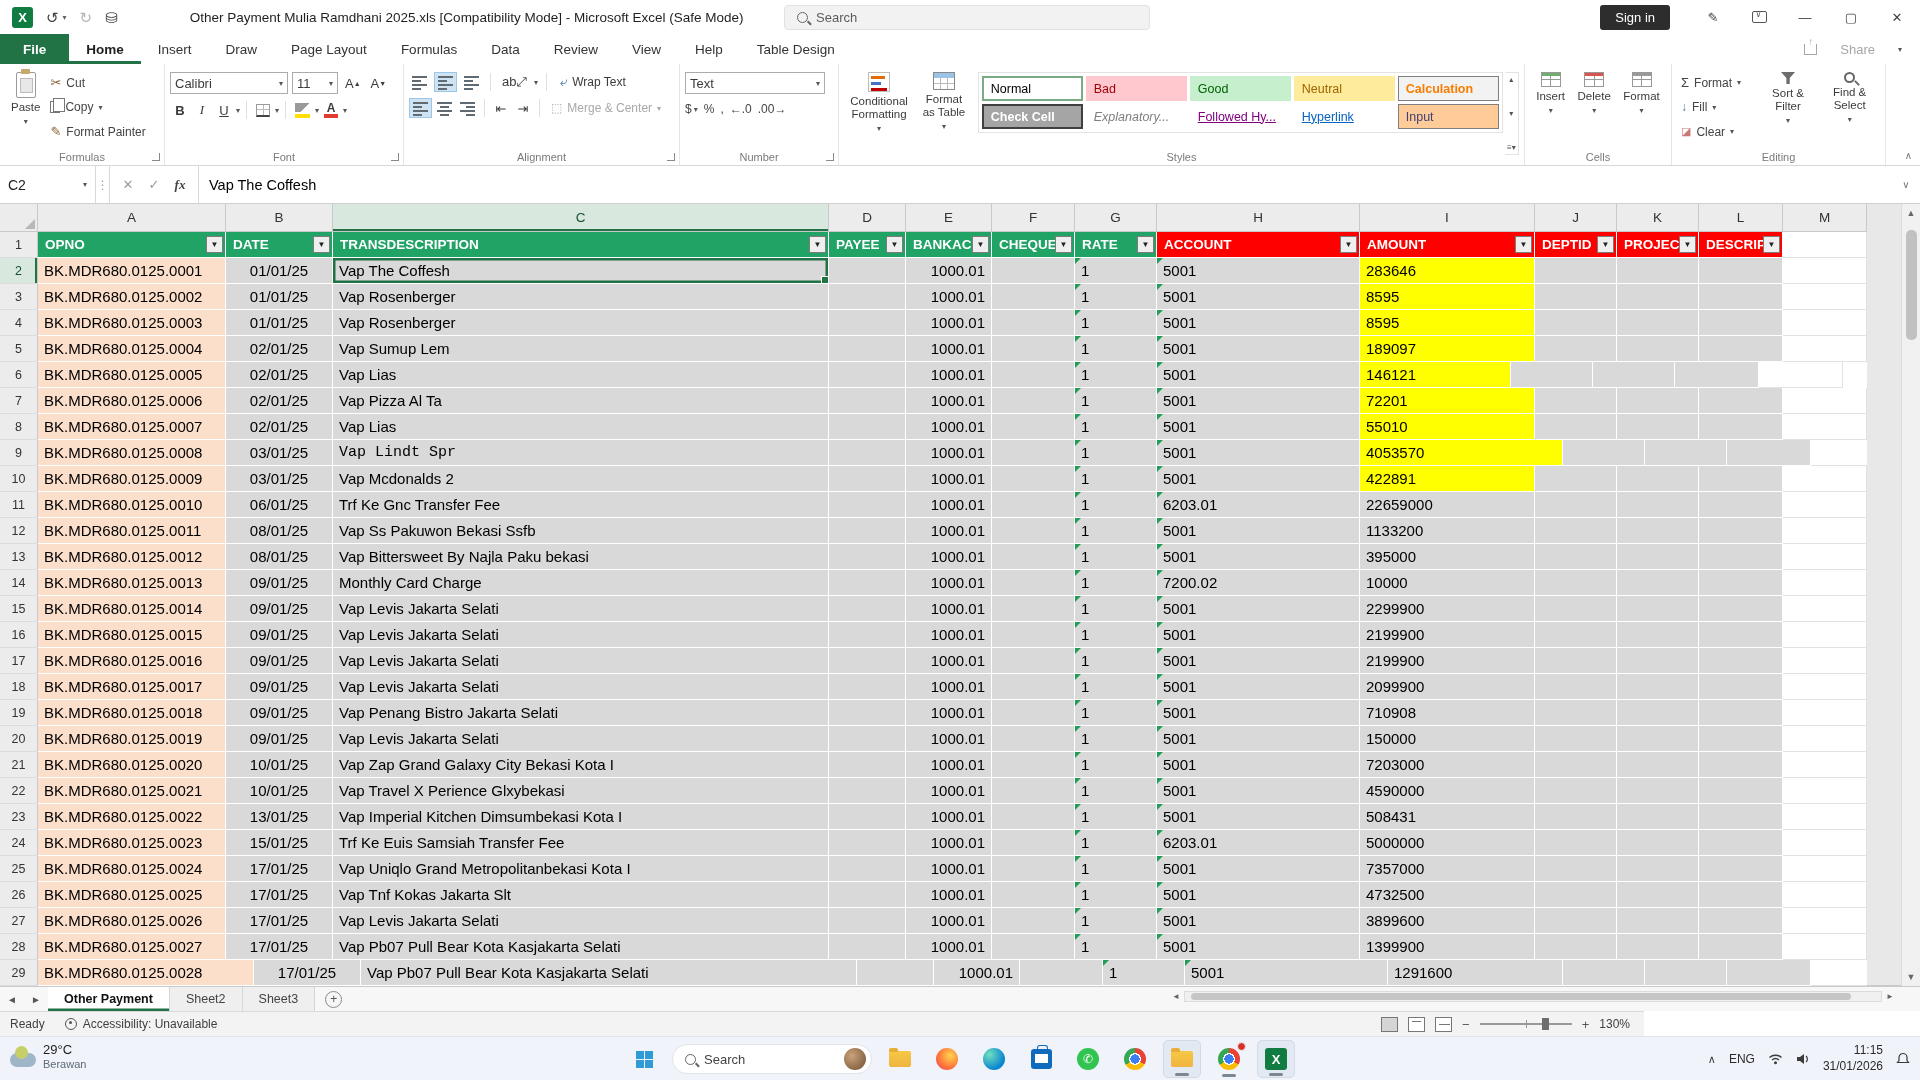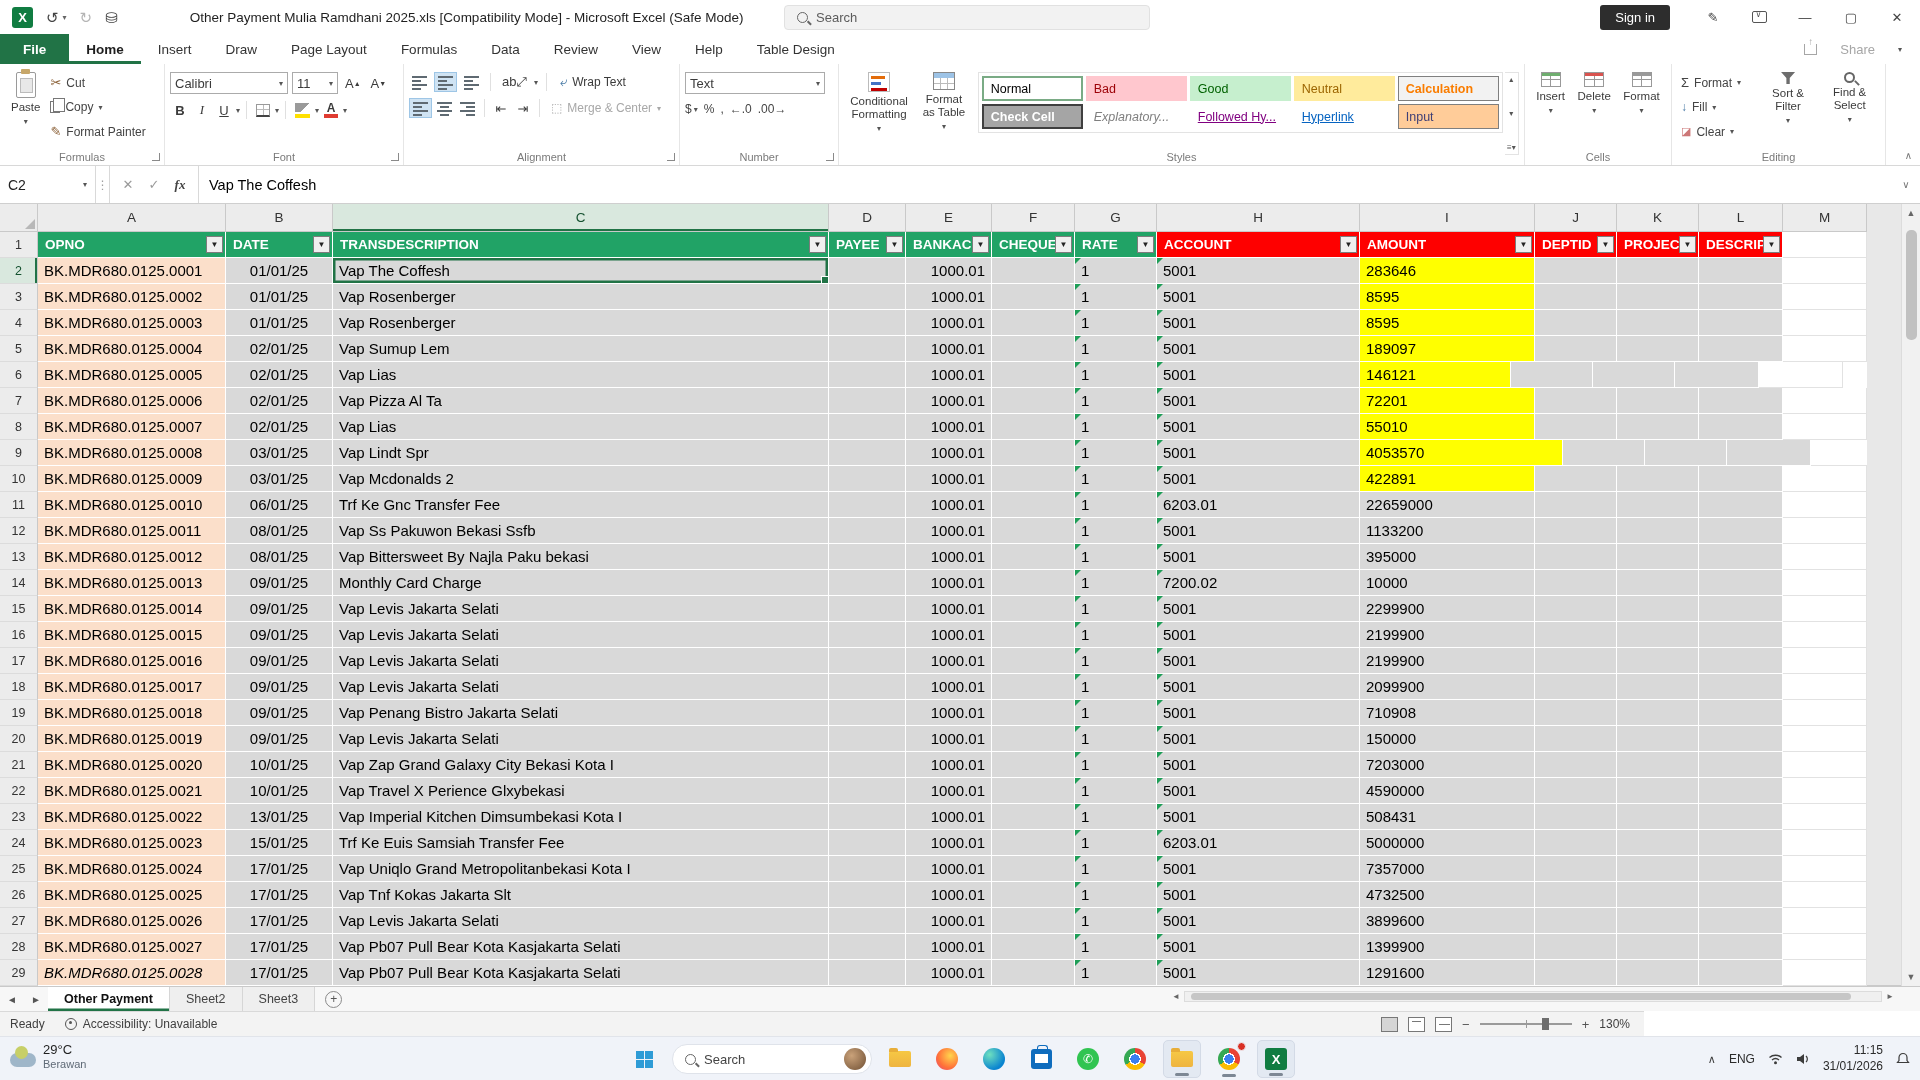--- a/index.html
+++ b/index.html
@@ -702,21 +702,21 @@
         <div class="cell yellow" data-interactable="true" style="width: 175px;">55010</div>
         <div class="cell" data-interactable="true" style="width: 82px;"></div>
         <div class="cell" data-interactable="true" style="width: 82px;"></div>
         <div class="cell" data-interactable="true" style="width: 84px;"></div>
         <div class="cell mcell" data-interactable="true" style="width: 84px;"></div>
       </div>
       <div class="grow" data-interactable="false">
         <div class="gutcell" data-interactable="true">9</div>
         <div class="cell peach" data-interactable="true" style="width: 188px;">BK.MDR680.0125.0008</div>
         <div class="cell ctr" data-interactable="true" style="width: 107px;">03/01/25</div>
-        <div class="cell" data-interactable="true" style="width: 496px;">Vap Lindt Spr</div>
+        <div class="cell" data-interactable="true" style="width: 496px; font-family: Liberation Mono, monospace;">Vap Lindt Spr</div>
         <div class="cell" data-interactable="true" style="width: 77px;"></div>
         <div class="cell rt" data-interactable="true" style="width: 86px;">1000.01</div>
         <div class="cell" data-interactable="true" style="width: 83px;"></div>
         <div class="cell tri" data-interactable="true" style="width: 82px;">1</div>
         <div class="cell tri" data-interactable="true" style="width: 203px;">5001</div>
         <div class="cell yellow" data-interactable="true" style="width: 203px;">4053570</div>
         <div class="cell" data-interactable="true" style="width: 82px;"></div>
         <div class="cell" data-interactable="true" style="width: 82px;"></div>
         <div class="cell" data-interactable="true" style="width: 84px;"></div>
         <div class="cell mcell" data-interactable="true" style="width: 84px;"></div>
@@ -1020,21 +1020,21 @@
         <div class="cell tri" data-interactable="true" style="width: 82px;">1</div>
         <div class="cell tri" data-interactable="true" style="width: 203px;">5001</div>
         <div class="cell" data-interactable="true" style="width: 175px;">1399900</div>
         <div class="cell" data-interactable="true" style="width: 82px;"></div>
         <div class="cell" data-interactable="true" style="width: 82px;"></div>
         <div class="cell" data-interactable="true" style="width: 84px;"></div>
         <div class="cell mcell" data-interactable="true" style="width: 84px;"></div>
       </div>
       <div class="grow" data-interactable="false">
         <div class="gutcell" data-interactable="true">29</div>
-        <div class="cell peach" data-interactable="true" style="width: 188px; font-style: italic;">BK.MDR680.0125.0028</div>
+        <div class="cell peach" data-interactable="true" style="width: 216px;">BK.MDR680.0125.0028</div>
         <div class="cell ctr" data-interactable="true" style="width: 107px;">17/01/25</div>
         <div class="cell" data-interactable="true" style="width: 496px;">Vap Pb07 Pull Bear Kota Kasjakarta Selati</div>
         <div class="cell" data-interactable="true" style="width: 77px;"></div>
         <div class="cell rt" data-interactable="true" style="width: 86px;">1000.01</div>
         <div class="cell" data-interactable="true" style="width: 83px;"></div>
         <div class="cell tri" data-interactable="true" style="width: 82px;">1</div>
         <div class="cell tri" data-interactable="true" style="width: 203px;">5001</div>
         <div class="cell" data-interactable="true" style="width: 175px;">1291600</div>
         <div class="cell" data-interactable="true" style="width: 82px;"></div>
         <div class="cell" data-interactable="true" style="width: 82px;"></div>

